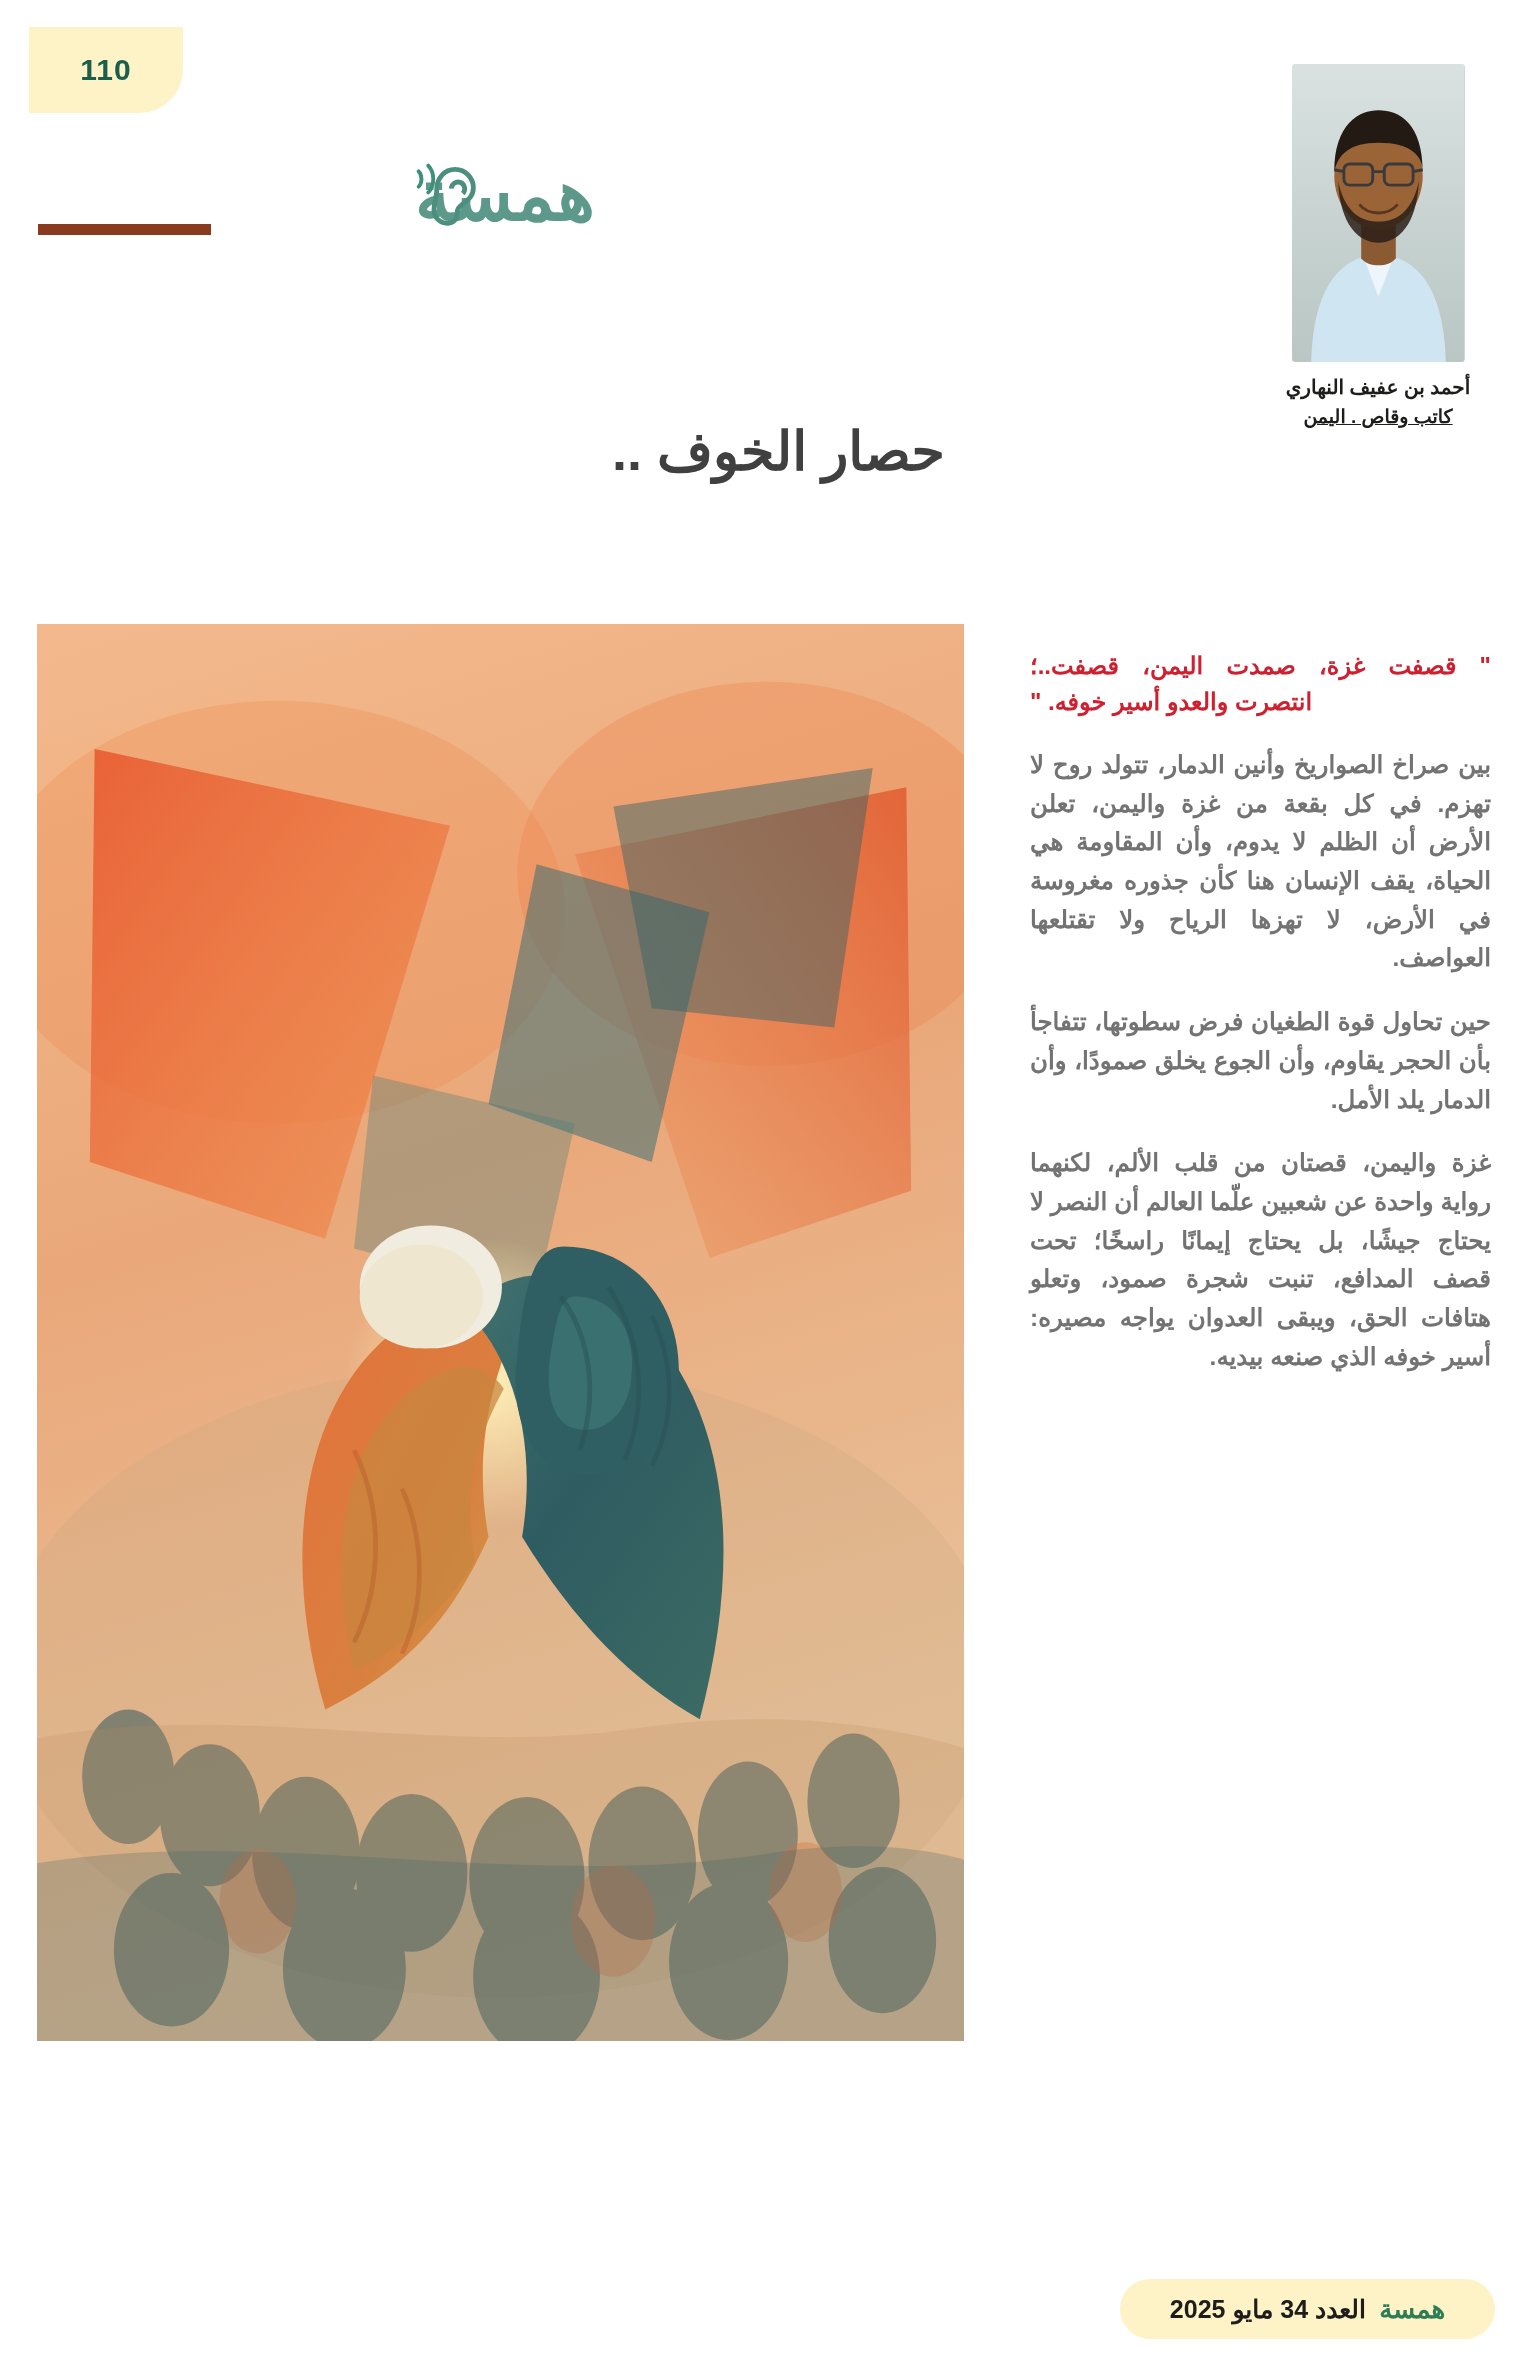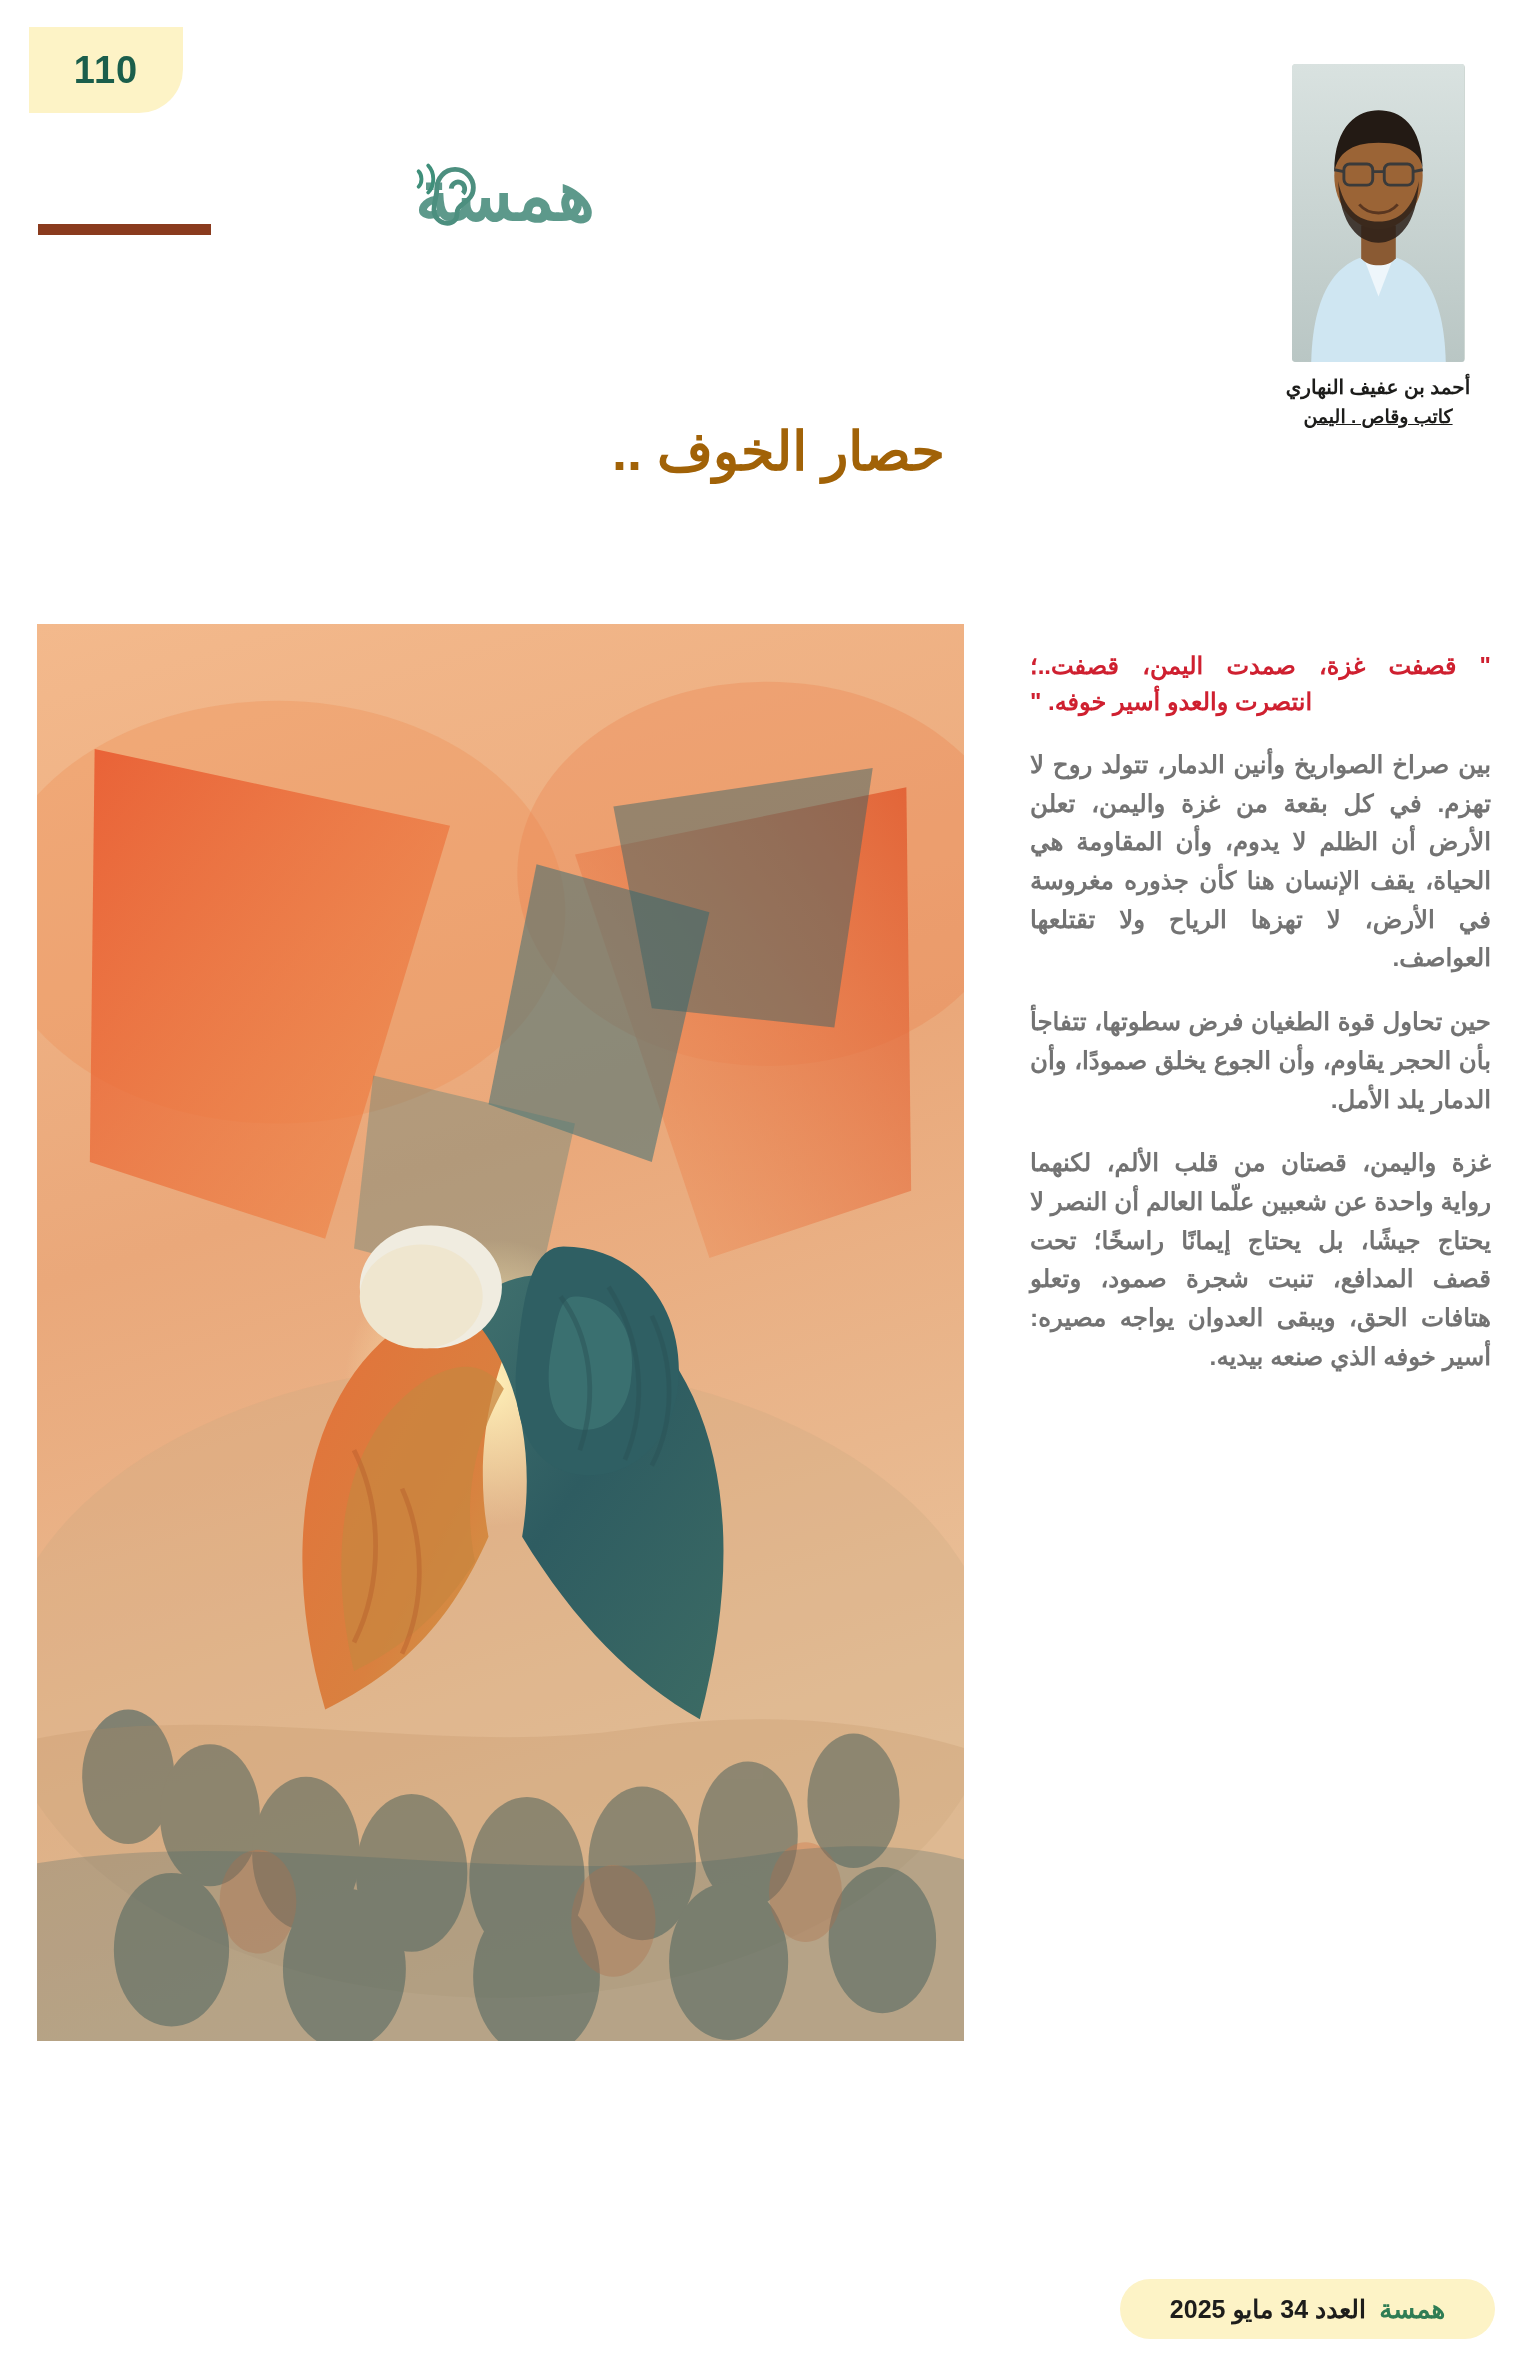--- a/index.html
+++ b/index.html
@@ -22,21 +22,21 @@
     left: 29px;
     width: 154px;
     height: 86px;
     background: #fdf3c6;
     border-radius: 0 0 44px 0;
     display: flex;
     align-items: center;
     justify-content: center;
   }
   .page-badge .num {
-    font-size: 38px;
+    font-size: 30px;
     font-weight: bold;
     color: #1b5e4b;
     letter-spacing: 1px;
   }
 
   
   .section-logo {
     position: absolute;
     top: 154px;
     left: 38px;
@@ -107,21 +107,21 @@
 
   
   .article-title {
     position: absolute;
     top: 384px;
     right: 403px;
     width: 711px;
     text-align: center;
     font-size: 54px;
     font-weight: bold;
-    color: #a16207;
+    color: #404040;
     direction: rtl;
   }
 
   
   .illustration {
     position: absolute;
     top: 624px;
     left: 37px;
     width: 927px;
     height: 1417px;

